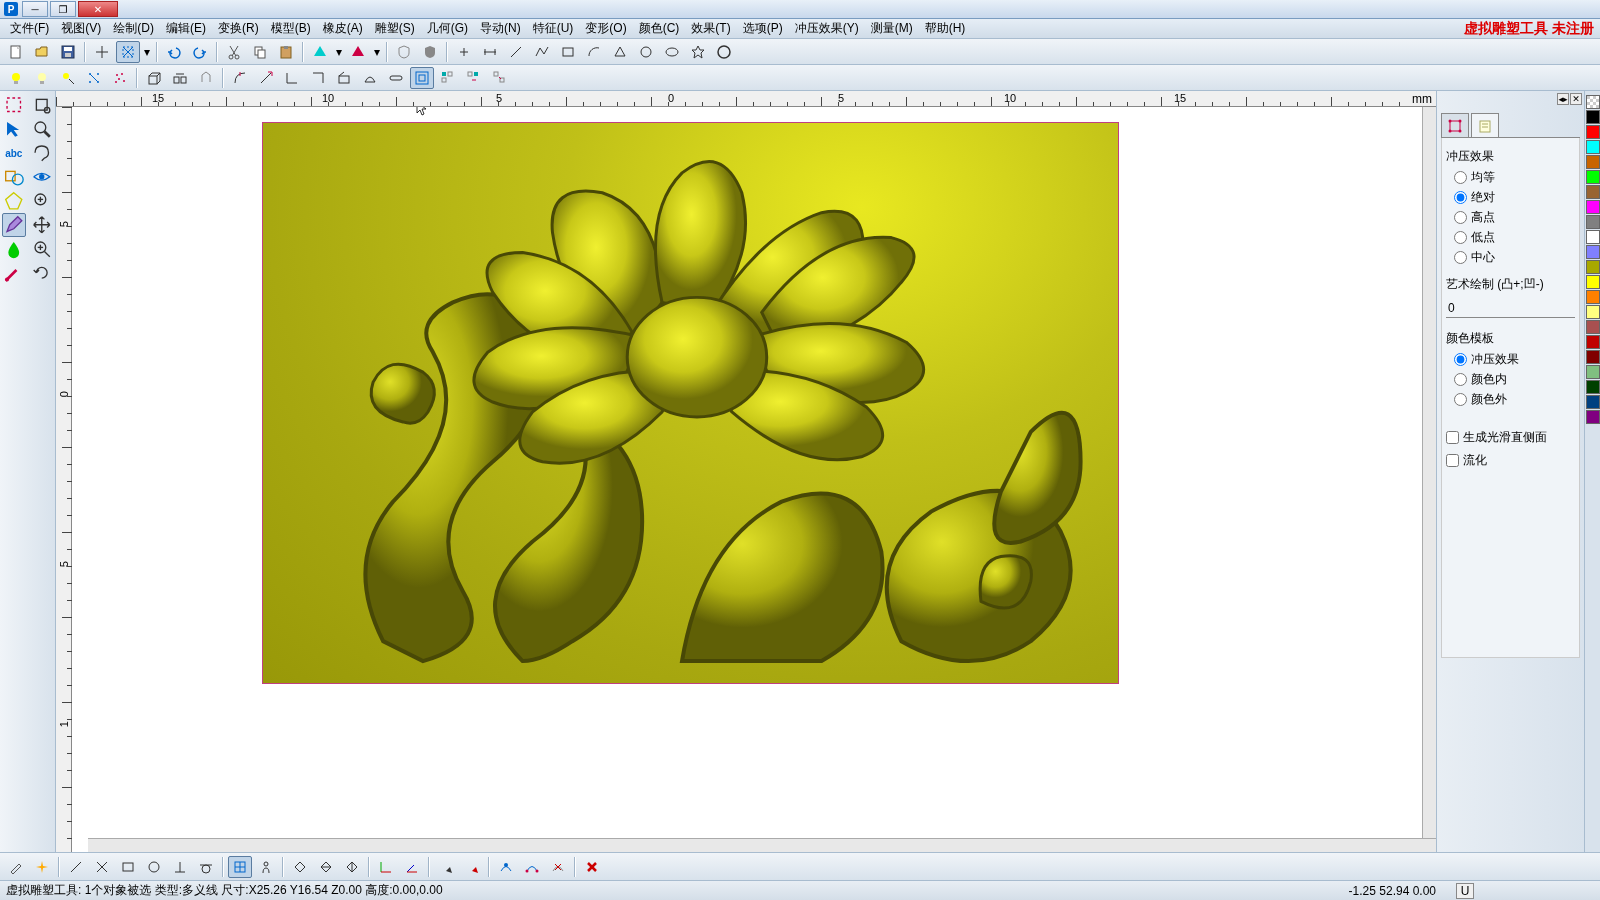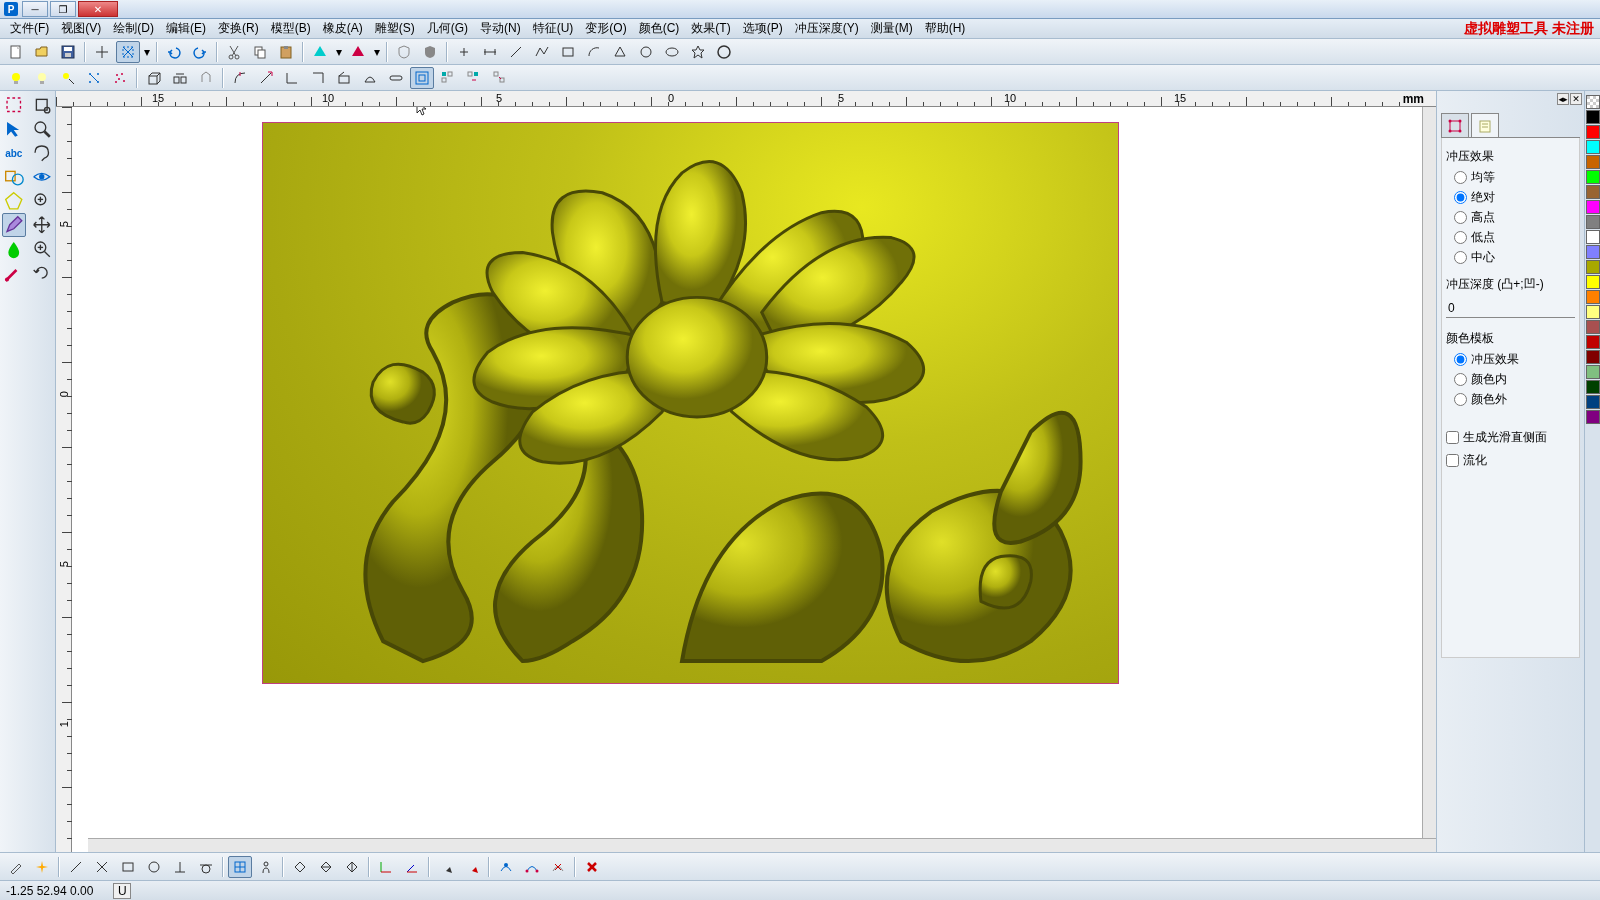--- a/index.html
+++ b/index.html
@@ -31,21 +31,21 @@
 .lefttools { width: 56px; background: linear-gradient(90deg, #f0f4f8, #d8e2ec); border-right: 1px solid #a8bccf; display: flex; flex-direction: column; padding: 2px; }
 .ltrow { display: flex; gap: 4px; margin-bottom: 0; }
 .ltbtn { width: 25px; height: 24px; border: 1px solid transparent; display: flex; align-items: center; justify-content: center; cursor: pointer; border-radius: 2px; }
 .ltbtn.active { border-color: #5a7ca0; background: #c0d4e8; }
 
 
 .canvasarea { flex: 1; position: relative; background: #fff; overflow: hidden; }
 .hruler { height: 16px; background: #f0f0f0; border-bottom: 1px solid #888; position: relative; font-size: 10px; overflow: hidden; text-align: right; }
 .hruler .tick { position: absolute; top: 0; height: 16px; border-left: 1px solid #444; }
 .hruler .ticklabel { position: absolute; top: 1px; font-size: 11px; }
-.hruler .unit { position: absolute; right: 12px; top: 1px; font-weight: bold; }
+.hruler .unit { position: absolute; right: 4px; top: 1px; font-weight: normal; }
 .rulerwrap { display: flex; height: calc(100% - 16px); }
 .vruler { width: 16px; background: #f0f0f0; border-right: 1px solid #888; position: relative; }
 .vruler .tick { position: absolute; left: 0; width: 16px; border-top: 1px solid #444; }
 .vruler .ticklabel { position: absolute; left: 2px; font-size: 11px; writing-mode: vertical-lr; transform: rotate(180deg); }
 .canvas { flex: 1; background: #fff; position: relative; overflow: hidden; }
 .artwork { position: absolute; left: 190px; top: 15px; width: 857px; height: 562px; border: 1px solid #c04080; background: radial-gradient(ellipse at 70% 15%, #e8e820 0%, #c0c018 35%, #a8a810 70%, #989808 100%); overflow: hidden; }
 .flower { position: absolute; width: 100%; height: 100%; }
 .scrollh { position: absolute; bottom: 0; left: 16px; right: 0; height: 14px; background: #e8e8e8; border-top: 1px solid #aaa; }
 .scrollv { position: absolute; top: 16px; right: 0; bottom: 14px; width: 14px; background: #e8e8e8; border-left: 1px solid #aaa; }
 .cursor-arrow { position: absolute; left: 344px; top: -6px; width: 12px; height: 16px; z-index: 50; pointer-events: none; }
@@ -99,21 +99,21 @@
   <span class="menuitem">模型(B)</span>
   <span class="menuitem">橡皮(A)</span>
   <span class="menuitem">雕塑(S)</span>
   <span class="menuitem">几何(G)</span>
   <span class="menuitem">导动(N)</span>
   <span class="menuitem">特征(U)</span>
   <span class="menuitem">变形(O)</span>
   <span class="menuitem">颜色(C)</span>
   <span class="menuitem">效果(T)</span>
   <span class="menuitem">选项(P)</span>
-  <span class="menuitem">冲压深度(Y)</span>
+  <span class="menuitem">冲压效果(Y)</span>
   <span class="menuitem">测量(M)</span>
   <span class="menuitem">帮助(H)</span>
 </div>
 <div class="watermark">虚拟雕塑工具 未注册</div>
 
 <div class="toolbar">
   <div class="tbtn">
       <svg viewBox="0 0 16 16">
         <rect x="3" y="2" width="9" height="12" fill="#fff" stroke="#555"></rect>
         <path d="M9 2 L12 5 L9 5 Z" fill="#ccc"></path>
@@ -724,21 +724,21 @@
           <span>高点</span>
         </label>
       <label class="radio">
           <input type="radio" name="g1" style="">
           <span>低点</span>
         </label>
       <label class="radio">
           <input type="radio" name="g1" style="">
           <span>中心</span>
         </label>
-      <div class="grouplabel" style="margin-top:10px">冲压深度 (凸+;凹-)</div>
+      <div class="grouplabel" style="margin-top:10px">艺术绘制 (凸+;凹-)</div>
       <input class="textfield" value="0" style="">
       <div class="grouplabel">颜色模板</div>
       <label class="radio">
           <input type="radio" name="g2" checked="" style="">
           <span>冲压效果</span>
         </label>
       <label class="radio">
           <input type="radio" name="g2" style="">
           <span>颜色内</span>
         </label>
@@ -911,15 +911,16 @@
   <div class="tsep"></div>
   <div class="tbtn">
       <svg viewBox="0 0 16 16">
         <line x1="4" y1="4" x2="12" y2="12" stroke="#c00" stroke-width="2.5"></line>
         <line x1="12" y1="4" x2="4" y2="12" stroke="#c00" stroke-width="2.5"></line>
       </svg>
     </div>
 </div>
 
 <div class="statusbar">
+  <div class="left">虚拟雕塑工具: 1个对象被选 类型:多义线 尺寸:X25.26 Y16.54 Z0.00 高度:0.00,0.00</div>
   <div class="coords">-1.25 52.94 0.00</div>
   <div class="unitbox">U</div>
 </div>
 
 </body></html>

